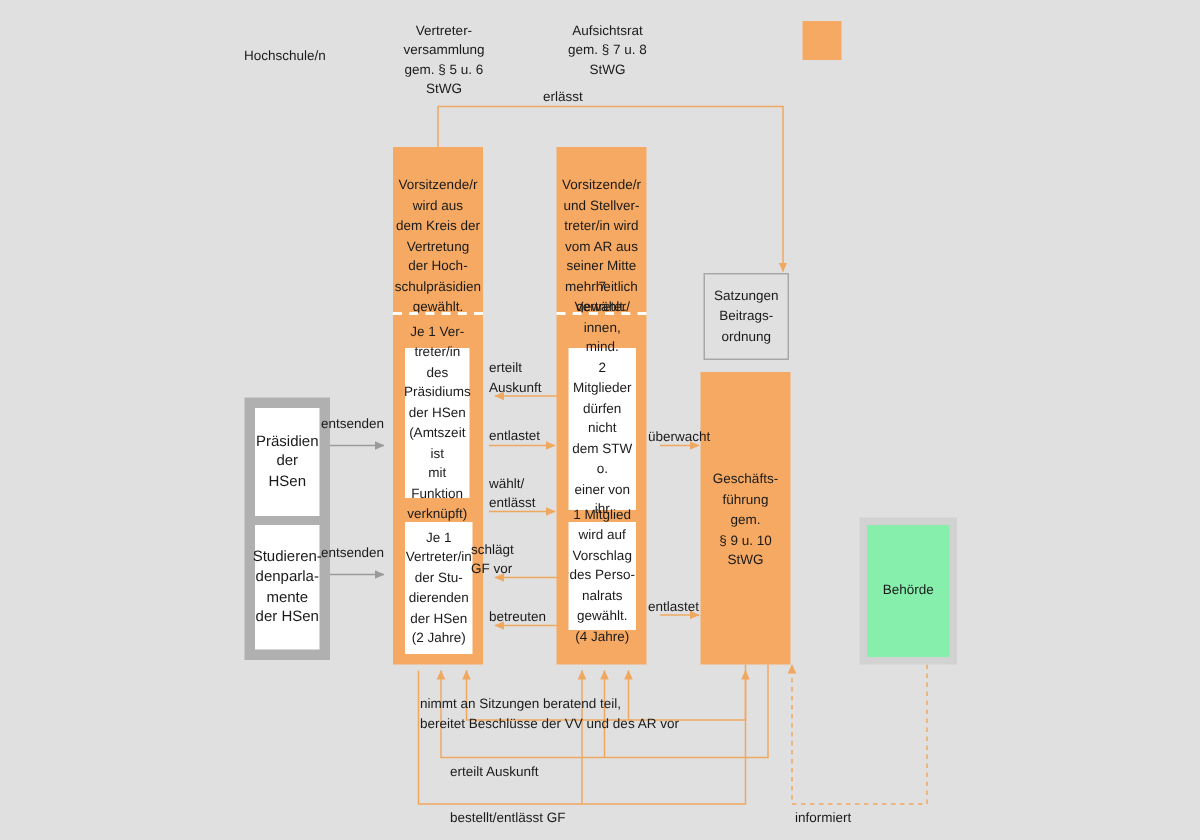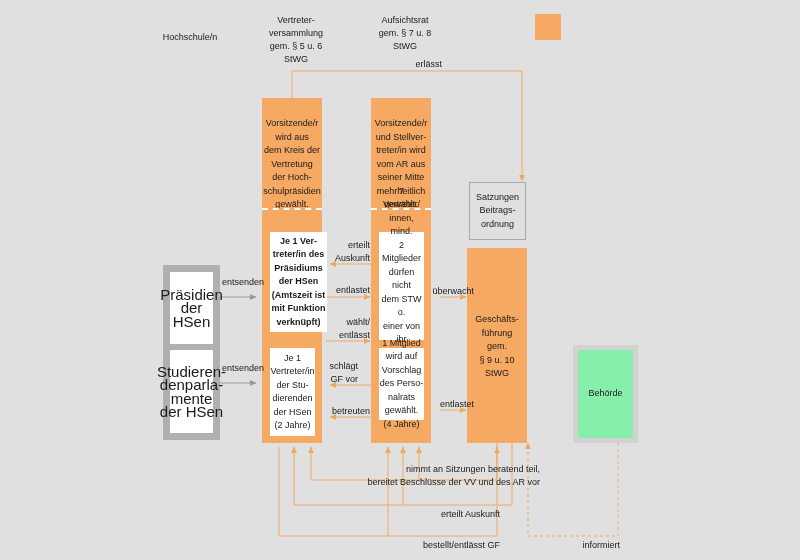--- a/index.html
+++ b/index.html
@@ -73,21 +73,21 @@
   .grey-frame{
     position:absolute;
     background:#b0b0b0;
     box-sizing:border-box;
   }
   .grey-inner{
     position:absolute;
     background:#ffffff;
     display:flex;align-items:center;justify-content:center;
     text-align:center;
-    font-size:15px;line-height:13.5px;
+    font-size:10px;line-height:13.5px;
     white-space:pre-line;
     box-sizing:border-box;
   }
 
   
   .outline-box{
     position:absolute;
     background:#e0e0e0;
     border:1px solid #a8a8a8;
     display:flex;align-items:center;justify-content:center;
@@ -109,21 +109,21 @@
     display:flex;align-items:center;justify-content:center;
     text-align:center;
     font-size:9px;line-height:13.5px;
     white-space:pre-line;
     box-sizing:border-box;
   }
 
   
   .conn-label{
     position:absolute;
-    text-align:right;
+    text-align:left;
     font-size:9px;
     line-height:12.5px;
     white-space:pre-line;
     color:#1a1a1a;
   }
 
   svg#wires{position:absolute;left:0;top:0;width:800px;height:560px;pointer-events:none;}
 </style>
 </head>
 <body>
@@ -193,21 +193,21 @@
   <div class="organ-col" style="left:262px;top:98px;width:60px;height:345px;"></div>
   <div class="organ-top-text" style="left:258px;top:117px;width:68px;">Vorsitzende/r
 wird aus
 dem Kreis der
 Vertretung
 der Hoch-
 schulpräsidien
 gewählt.</div>
   <div class="dash-sep" style="left:262px;top:208px;width:60px;"></div>
 
-  <div class="white-box" style="left:270px;top:232px;width:57px;height:100px;font-weight:bold;">Je 1 Ver-
+  <div class="white-box" style="left:270px;top:232px;width:43px;height:100px;">Je 1 Ver-
 treter/in des
 Präsidiums
 der HSen
 (Amtszeit ist
 mit Funktion
 verknüpft)</div>
 
   <div class="white-box" style="left:270px;top:348px;width:45px;height:88px;">Je 1
 Vertreter/in
 der Stu-

